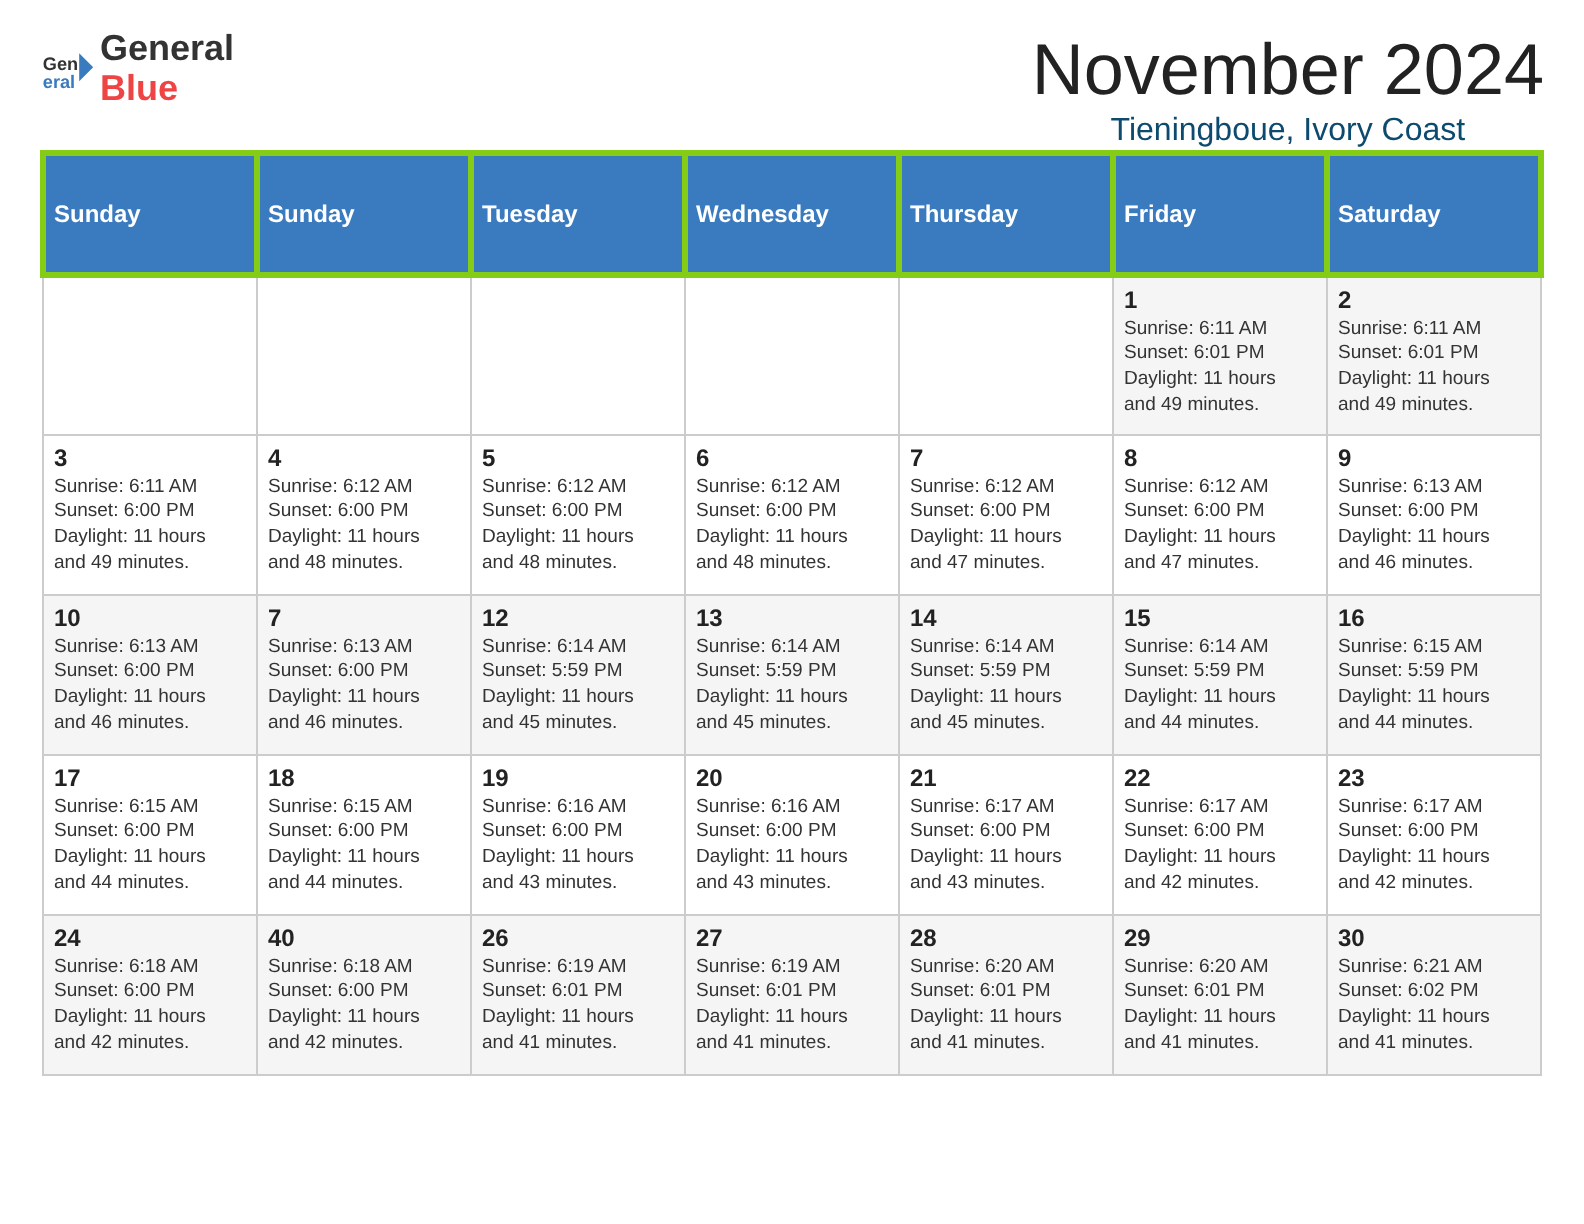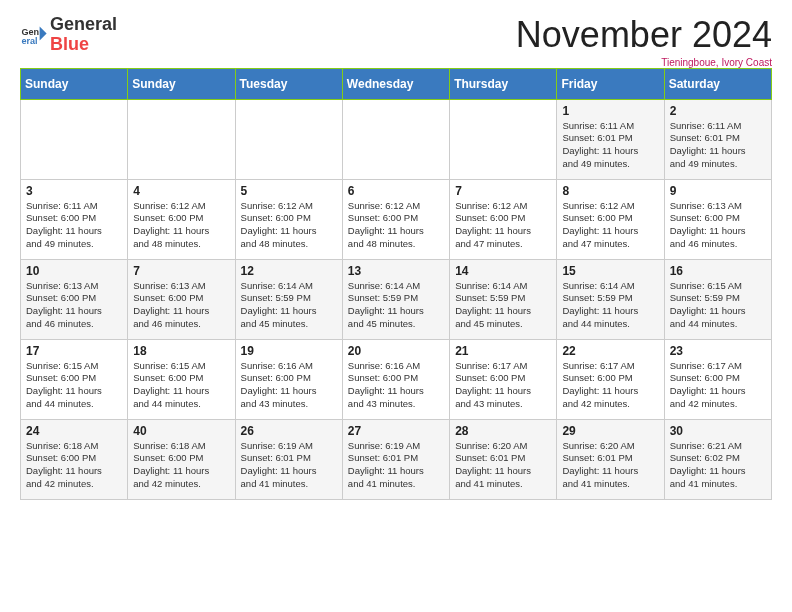--- a/index.html
+++ b/index.html
@@ -35,46 +35,46 @@
     }
     .logo-text .blue {
       color: #ef4444;
     }
     .logo-icon {
       width: 28px;
       height: 28px;
       margin-right: 2px;
     }
     .title-block {
-      text-align: right;
+      text-align: center;
     }
     .month-title {
       font-size: 36px;
       font-weight: normal;
       color: #222;
       line-height: 1.1;
     }
     .location {
-      font-size: 10px;
-      color: #be185d;
+      font-size: 16px;
+      color: #0c4a6e;
       margin-top: 2px;
     }
     .calendar {
       width: 100%;
       border-collapse: collapse;
       table-layout: fixed;
     }
     .calendar thead tr th {
       background: #3a7abf;
       color: #fff;
       font-size: 12px;
       font-weight: bold;
-      padding: 8px 4px;
+      padding: 22px 4px;
       text-align: left;
-      border: 1px solid #84cc16;
+      border: 3px solid #84cc16;
     }
     .calendar tbody tr td {
       border: 1px solid #ccc;
       vertical-align: top;
       padding: 4px 5px;
       font-size: 10px;
       color: #333;
       min-height: 80px;
       height: 80px;
       background: #fff;

